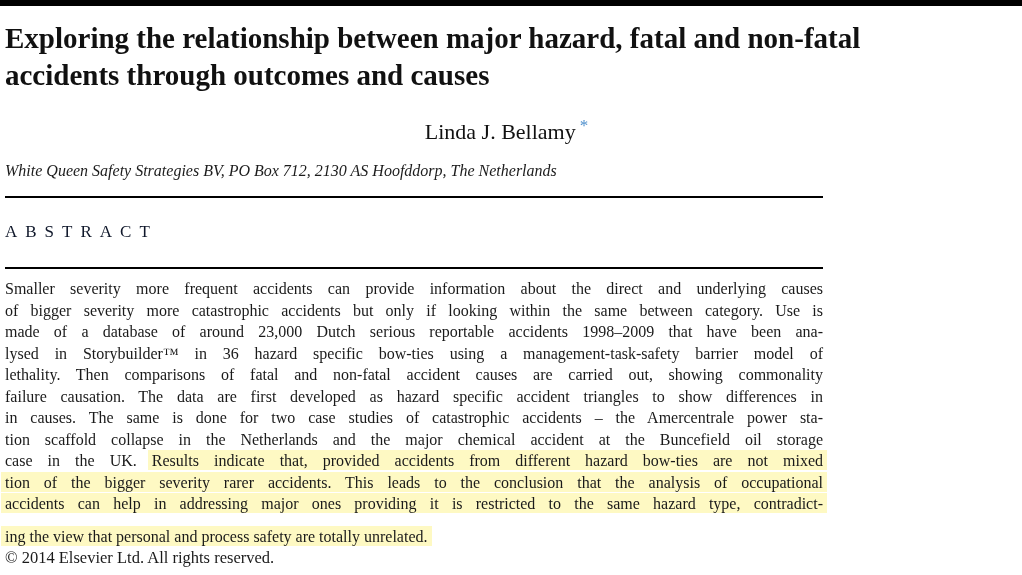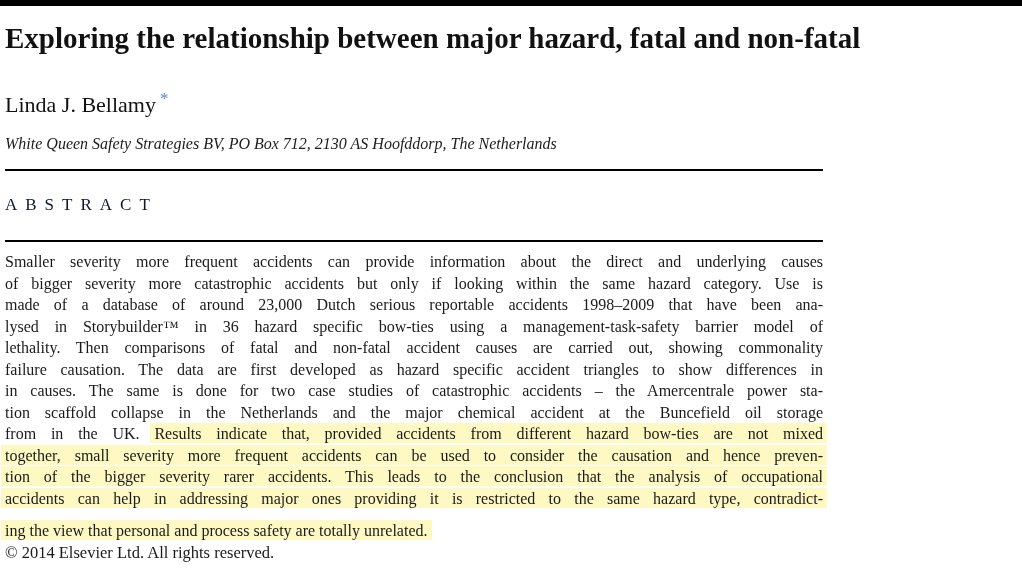--- a/index.html
+++ b/index.html
@@ -20,23 +20,24 @@
   }
   .title {
     margin-top: 14px;
     font-size: 29px;
     line-height: 37px;
     color: #111111;
     width: 996px;
   }
   .title .title-line { display: block; white-space: nowrap; }
   .author-line {
-    margin-top: 32px;
+    margin-top: 22px;
     font-size: 22px;
     color: #111111;
+    text-align: center;
   }
   .author-mark {
     color: #4e8fcc;
     font-size: 17px;
     vertical-align: super;
     margin-left: 4px;
   }
   .affiliation {
     margin-top: 17px;
     font-style: italic;
@@ -90,43 +91,43 @@
 </style>
 </head>
 <body>
 
 <div class="top-bar"></div>
 
 <div class="page">
 
   <h1 class="title">
     <span class="title-line">Exploring the relationship between major hazard, fatal and non-fatal</span>
+    <span class="title-line">accidents through outcomes and causes</span>
   </h1>
 
   <div class="author-line">
     <span>Linda J. Bellamy</span><span class="author-mark">*</span>
   </div>
 
   <div class="affiliation">White Queen Safety Strategies BV, PO Box 712, 2130 AS Hoofddorp, The Netherlands</div>
 
   <div class="abstract-col">
     <div class="rule rule-1"></div>
     <h2 class="abstract-heading">ABSTRACT</h2>
     <div class="rule rule-2"></div>
     <div class="abstract-body">
         <div class="abs-line"><span>Smaller severity more frequent accidents can provide information about the direct and underlying causes</span></div>
-        <div class="abs-line"><span>of bigger severity more catastrophic accidents but only if looking within the same hazard category. Use is</span></div>
+        <div class="abs-line"><span>of bigger severity more catastrophic accidents but only if looking within the same between category. Use is</span></div>
         <div class="abs-line"><span>made of a database of around 23,000 Dutch serious reportable accidents 1998–2009 that have been ana-</span></div>
         <div class="abs-line"><span>lysed in Storybuilder™ in 36 hazard specific bow-ties using a management-task-safety barrier model of</span></div>
         <div class="abs-line"><span>lethality. Then comparisons of fatal and non-fatal accident causes are carried out, showing commonality</span></div>
         <div class="abs-line"><span>failure causation. The data are first developed as hazard specific accident triangles to show differences in</span></div>
         <div class="abs-line"><span>in causes. The same is done for two case studies of catastrophic accidents – the Amercentrale power sta-</span></div>
         <div class="abs-line"><span>tion scaffold collapse in the Netherlands and the major chemical accident at the Buncefield oil storage</span></div>
-        <div class="abs-line"><span>from in the UK. </span><mark>Results indicate that, provided accidents from different hazard bow-ties are not mixed</mark></div>
-        <div class="abs-line"><mark>together, small severity more frequent accidents can be used to consider the causation and hence preven-</mark></div>
+        <div class="abs-line"><span>case in the UK. </span><mark>Results indicate that, provided accidents from different hazard bow-ties are not mixed</mark></div>
         <div class="abs-line"><mark>tion of the bigger severity rarer accidents. This leads to the conclusion that the analysis of occupational</mark></div>
         <div class="abs-line"><mark>accidents can help in addressing major ones providing it is restricted to the same hazard type, contradict-</mark></div>
         <div class="abs-line last"><mark>ing the view that personal and process safety are totally unrelated.</mark></div>
       </div>
   </div>
 
   <div class="copyright">© 2014 Elsevier Ltd. All rights reserved.</div>
 
 </div>
 

